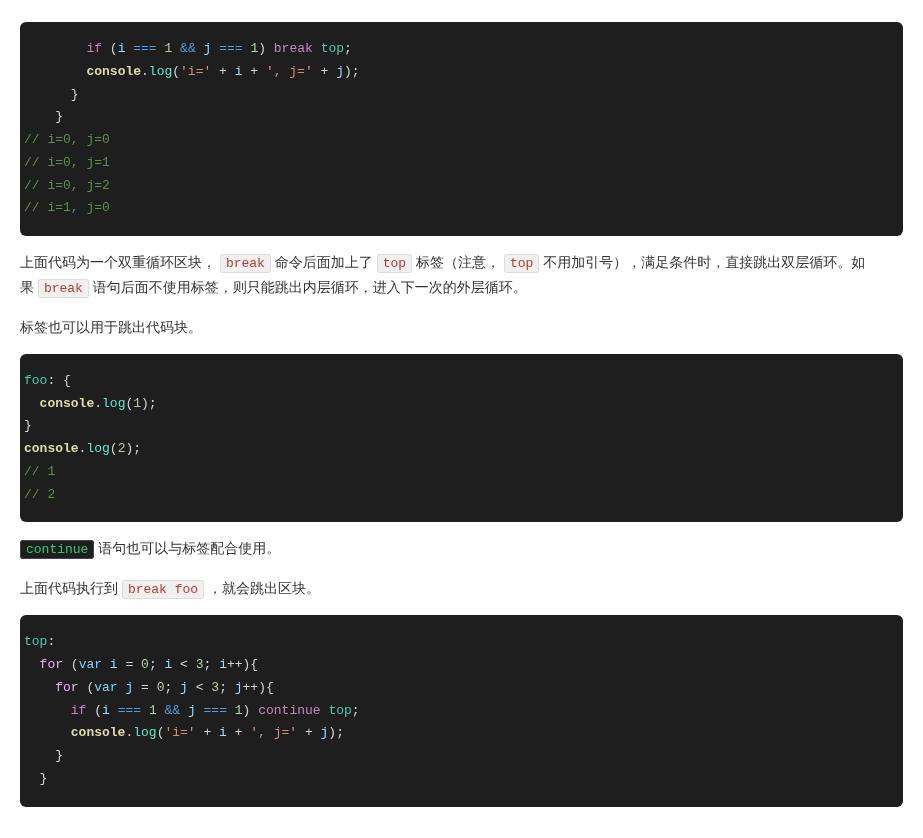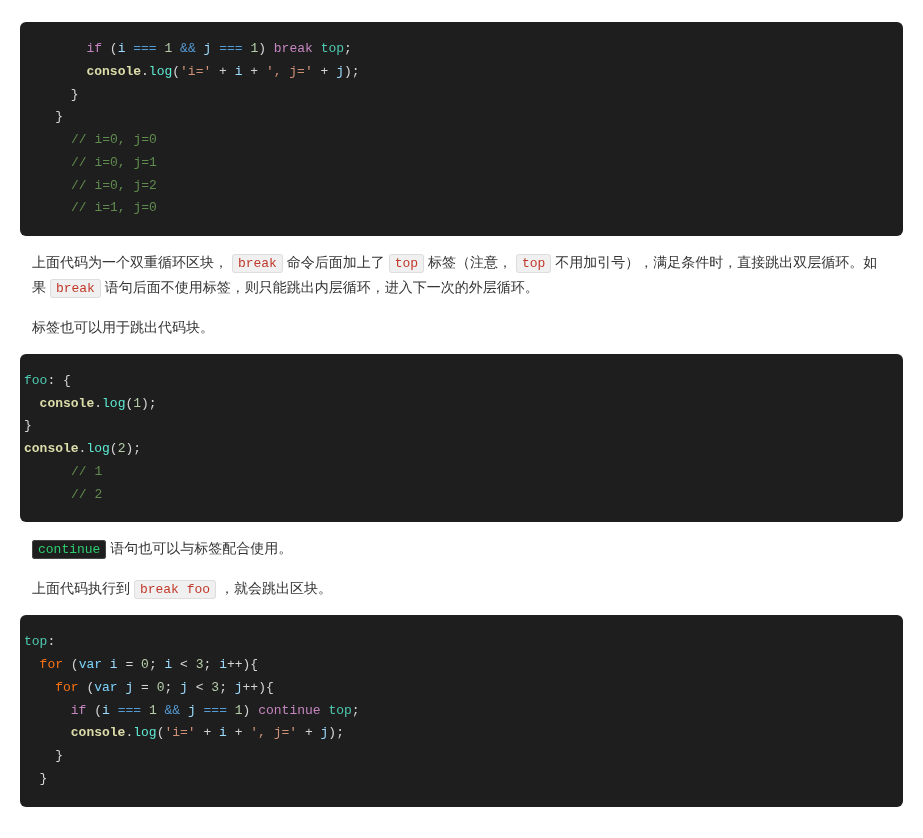--- a/index.html
+++ b/index.html
@@ -20,36 +20,36 @@
       border-radius: 6px;
       padding: 16px 4px;
       margin: 12px 0;
       font-family: "Consolas", "Courier New", monospace;
       font-size: 13px;
       line-height: 1.75;
       color: #d4d4d4;
       overflow-x: auto;
     }
     .text-block {
-      margin: 14px 12px;
+      margin: 14px 0;
       font-size: 14px;
       color: #333;
       line-height: 1.8;
     }
     
     .kw-if { color: #c586c0; } 
     .kw-break { color: #c586c0; }
     .kw-continue { color: #c586c0; }
-    .kw-for { color: #f97316; }
+    .kw-for { color: #f0abfc; }
     .kw-var { color: #7dd3fc; } 
     .fn-console { color: #dcdcaa; font-weight: bold; } 
     .fn-log { color: #5eead4; }
     .num { color: #b5cea8; } 
     .str { color: #ce9178; }
-    .comment { color: #608b4e; margin-left: 47px; } 
+    .comment { color: #608b4e; } 
     .label { color: #4ec9b0; } 
     .punc { color: #d4d4d4; }
     .bool-op { color: #569cd6; } 
     .var-name { color: #9cdcfe; } 
     .white { color: #d4d4d4; }
 
     
     .inline-code {
       background: #f0f0f0;
       border: 1px solid #ddd;

